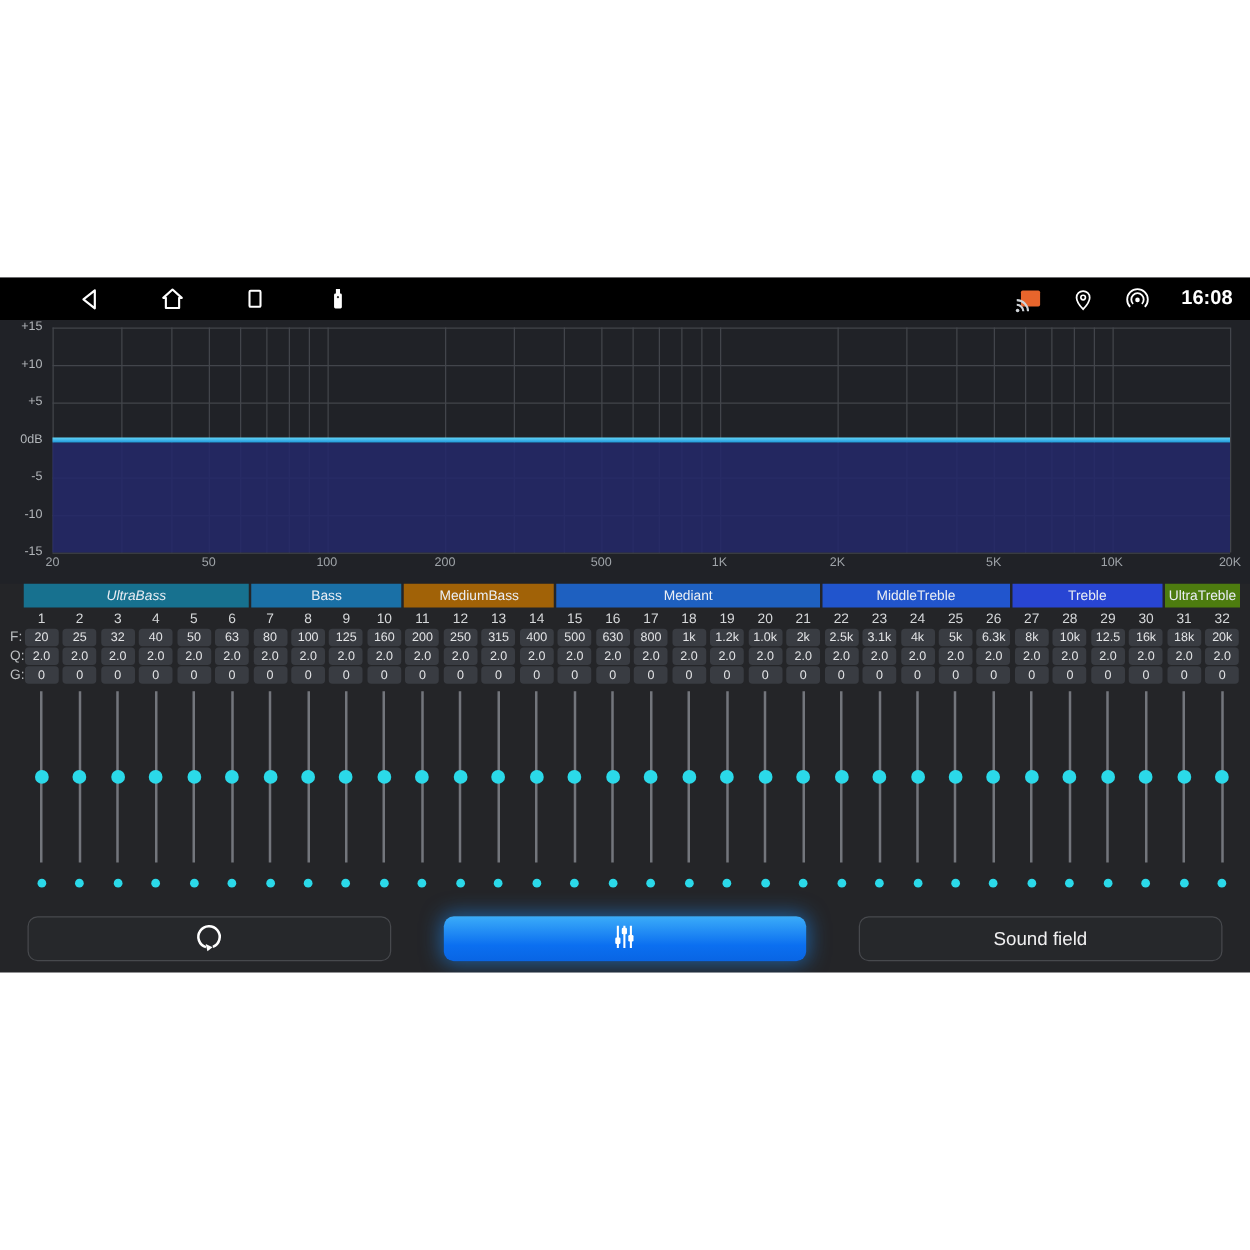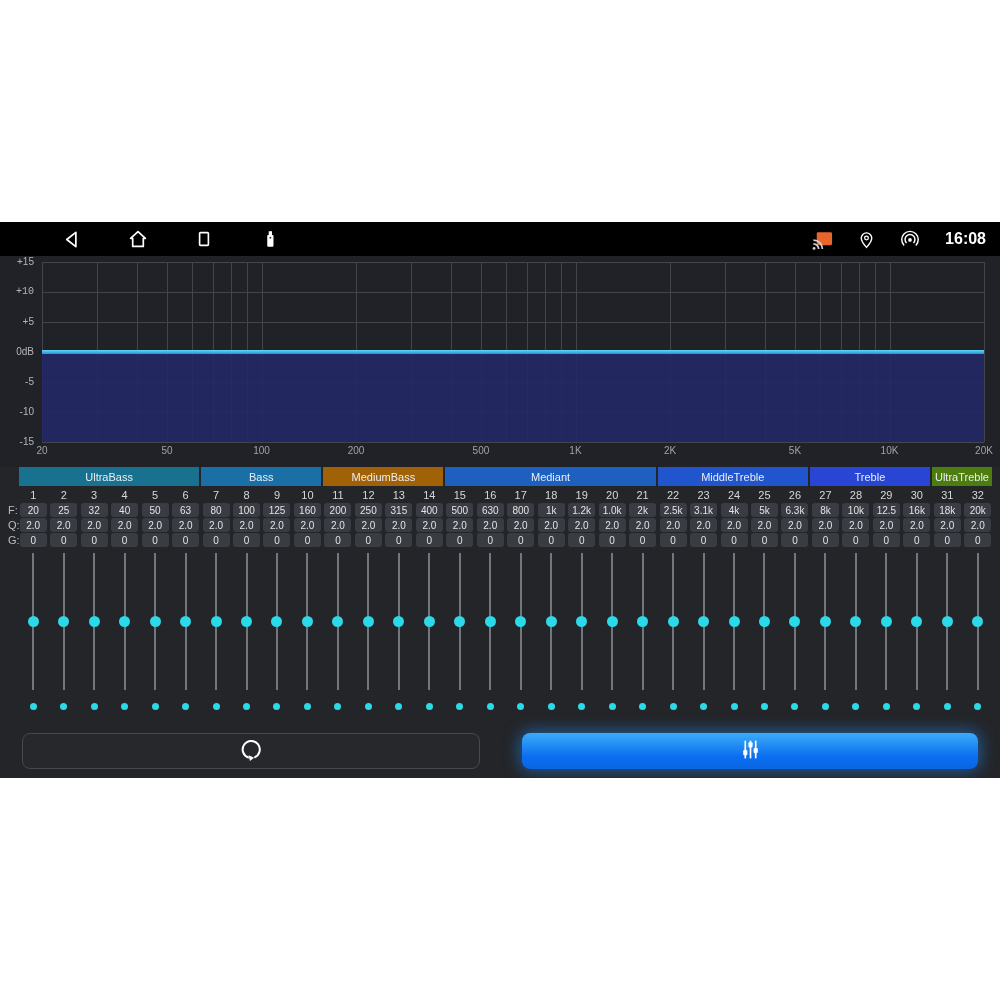--- a/index.html
+++ b/index.html
@@ -152,21 +152,21 @@
           <div class="hline" style="top: 60px;"></div>
           <div class="hline" style="top: 90px;"></div>
           <div class="hline" style="top: 120px;"></div>
           <div class="hline" style="top: 150px;"></div>
           <div class="hline" style="top: 180px;"></div>
           <div class="fill" style="top: 92px; height: 88px; background: rgba(35, 40, 105, 0.88);"></div>
           <div class="zline" style="top: 88px;"></div>
         </div>
       <div class="y-labels">
           <div class="ylab" style="top: 0px;">+15</div>
-          <div class="ylab" style="top: 30px; font-family: Liberation Mono, monospace;">+10</div>
+          <div class="ylab" style="top: 30px;">+10</div>
           <div class="ylab" style="top: 60px;">+5</div>
           <div class="ylab" style="top: 90px;">0dB</div>
           <div class="ylab" style="top: 120px;">-5</div>
           <div class="ylab" style="top: 150px;">-10</div>
           <div class="ylab" style="top: 180px;">-15</div>
         </div>
       <div class="x-labels">
           <div class="xlab" style="left: 42px;">20</div>
           <div class="xlab" style="left: 166.953px;">50</div>
           <div class="xlab" style="left: 261.477px;">100</div>
@@ -174,21 +174,21 @@
           <div class="xlab" style="left: 480.953px;">500</div>
           <div class="xlab" style="left: 575.477px;">1K</div>
           <div class="xlab" style="left: 670px;">2K</div>
           <div class="xlab" style="left: 794.953px;">5K</div>
           <div class="xlab" style="left: 889.477px;">10K</div>
           <div class="xlab" style="left: 984px;">20K</div>
         </div>
     </div>
 
     <div class="group-row">
-        <div class="group" style="flex-grow: 6; background: rgb(23, 113, 143);">UltraBass</div>
+        <div class="group" style="flex-grow: 6; background: rgb(23, 113, 143); font-style: italic;">UltraBass</div>
         <div class="group" style="flex-grow: 4; background: rgb(26, 112, 166);">Bass</div>
         <div class="group" style="flex-grow: 4; background: #a16207;">MediumBass</div>
         <div class="group" style="flex-grow: 7; background: rgb(30, 96, 192);">Mediant</div>
         <div class="group" style="flex-grow: 5; background: rgb(33, 85, 205);">MiddleTreble</div>
         <div class="group" style="flex-grow: 4; background: rgb(40, 69, 211);">Treble</div>
         <div class="group" style="flex-grow: 2; background: #4d7c0f;">UltraTreble</div>
       </div>
 
     <div class="rowgrid num-row">
         <div class="num">1</div>
@@ -509,16 +509,17 @@
           <svg viewBox="0 0 24 24" width="25" height="25">
             <line x1="7" y1="3.5" x2="7" y2="20.5" stroke="#fff" stroke-width="1.6"></line>
             <line x1="12" y1="3.5" x2="12" y2="20.5" stroke="#fff" stroke-width="1.6"></line>
             <line x1="17" y1="3.5" x2="17" y2="20.5" stroke="#fff" stroke-width="1.6"></line>
             <rect x="5" y="12.5" width="4" height="5" rx="1" fill="#fff"></rect>
             <rect x="10" y="5" width="4" height="5" rx="1" fill="#fff"></rect>
             <rect x="15" y="10.5" width="4" height="5" rx="1" fill="#fff"></rect>
           </svg>
         </span>
       </button>
+      <button class="fbtn">Sound field</button>
     </div>
 
   </div>
 </div>
 
 </body></html>

